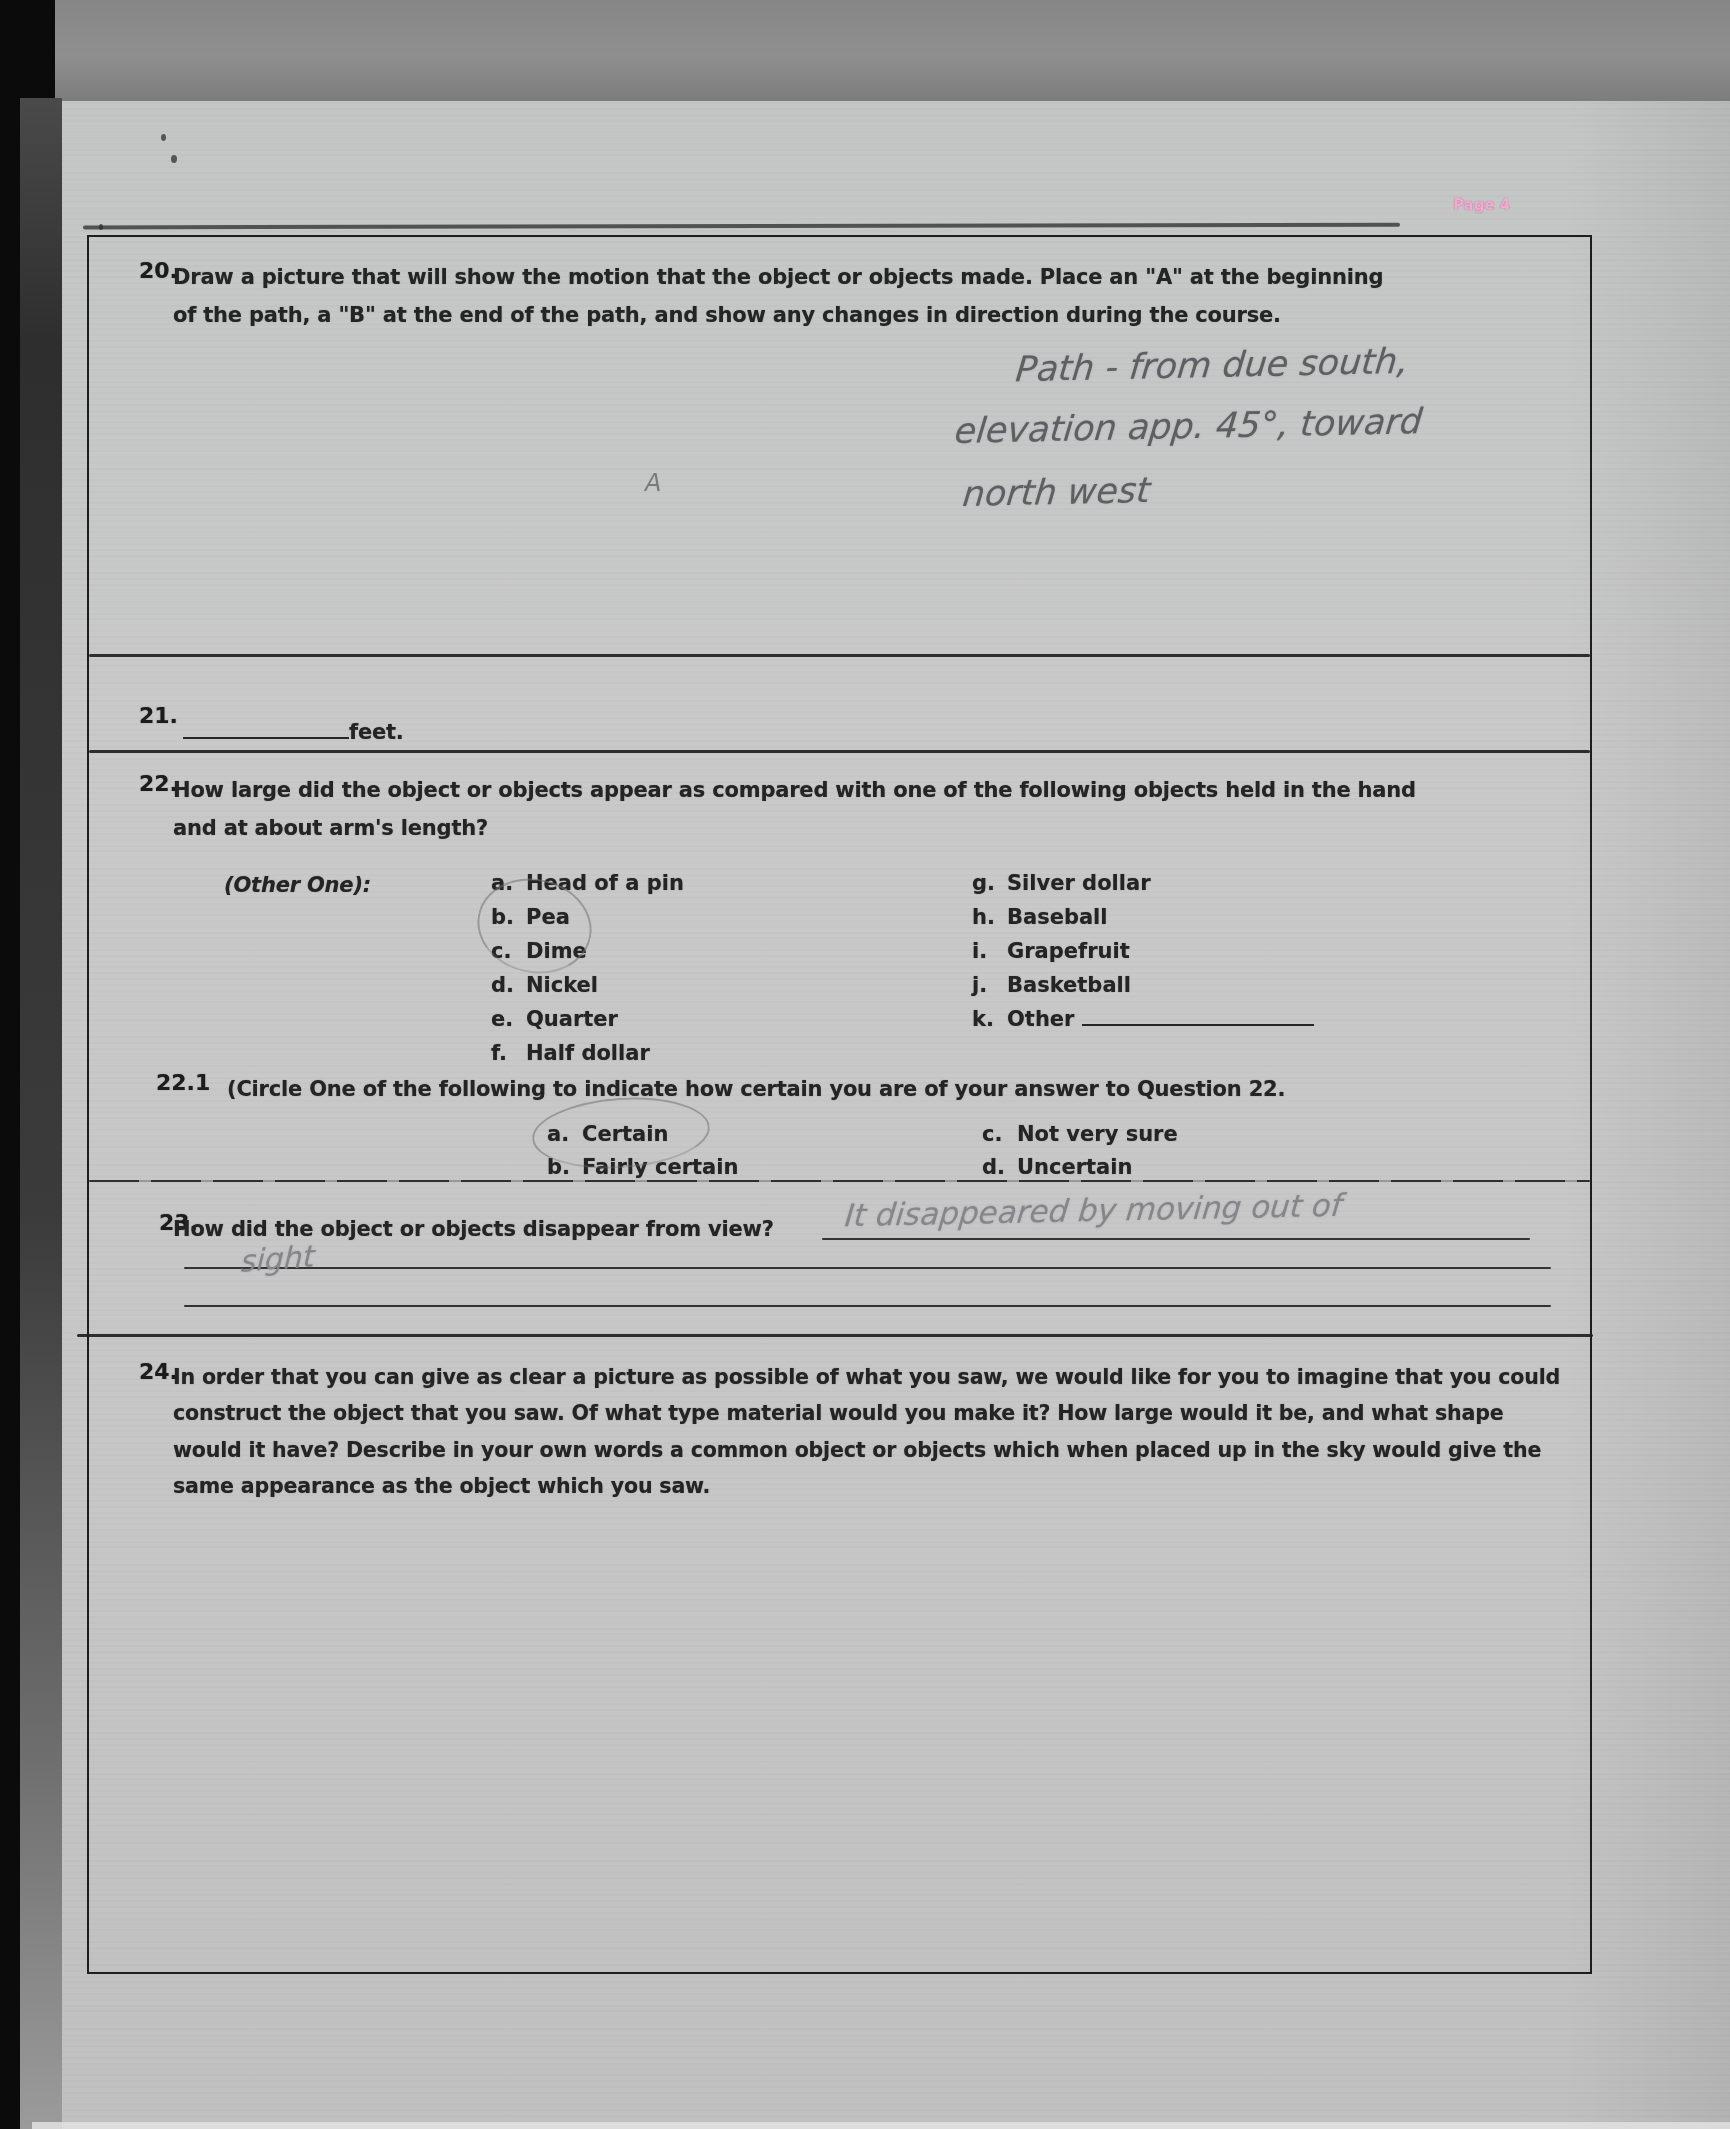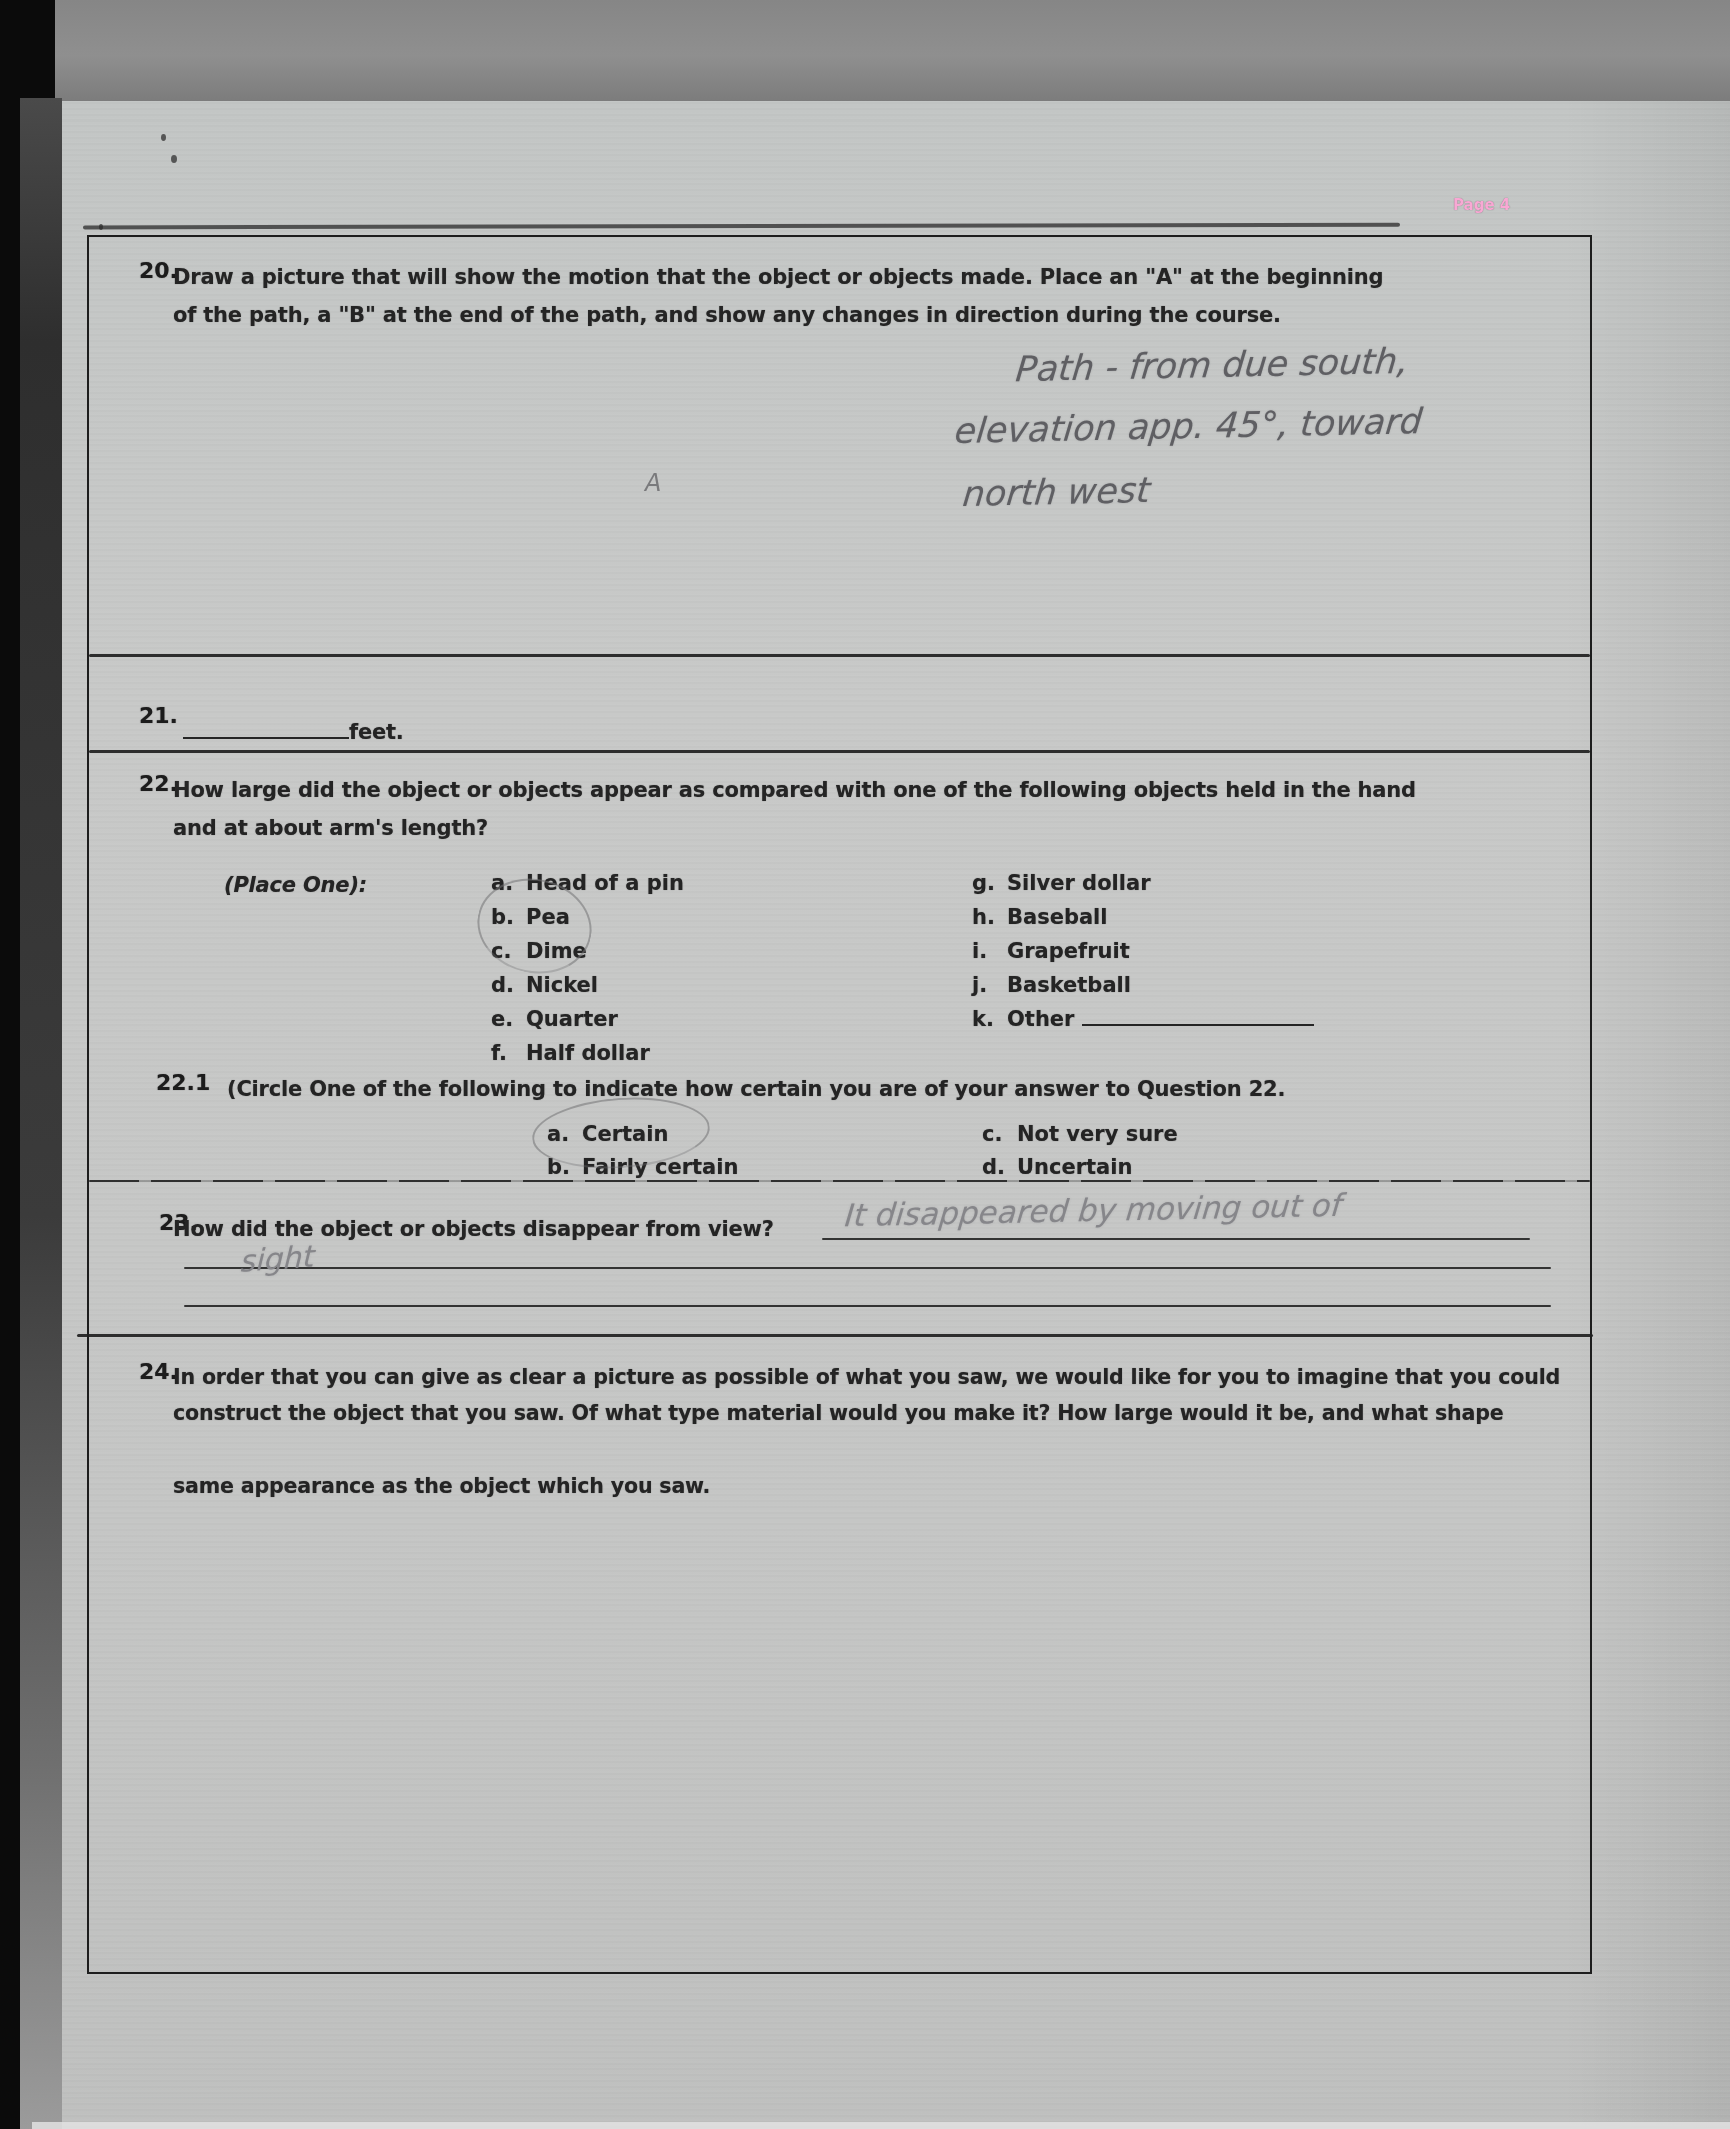--- a/index.html
+++ b/index.html
@@ -88,21 +88,21 @@
     <div class="qtext" style="left:94px;top:476px;">
       <span class="blank" style="width:166px;"></span><span>feet.</span>
     </div>
 
     <div class="divider" style="top:513px;"></div>
 
     <div class="qnum" style="left:50px;top:534px;">22.</div>
     <div class="qtext" style="left:84px;top:534px;">How large did the object or objects appear as compared with one of the following objects held in the hand</div>
     <div class="qtext" style="left:84px;top:572px;">and at about arm's length?</div>
 
-    <div class="qtext italicish" style="left:135px;top:629px;">(Place One):</div>
+    <div class="qtext italicish" style="left:135px;top:629px;">(Other One):</div>
 
     <div class="opt-col" style="left:402px;top:629px;">
       <div class="opt-row"><span class="letter">a.</span><span>Head of a pin</span></div>
       <div class="opt-row"><span class="letter">b.</span><span>Pea</span></div>
       <div class="opt-row"><span class="letter">c.</span><span>Dime</span></div>
       <div class="opt-row"><span class="letter">d.</span><span>Nickel</span></div>
       <div class="opt-row"><span class="letter">e.</span><span>Quarter</span></div>
       <div class="opt-row"><span class="letter">f.</span><span>Half dollar</span></div>
     </div>
 
@@ -140,18 +140,19 @@
     <div class="ansline" style="left:95px;top:1068px;width:1367px;"></div>
 
     <div class="hand faint" style="left:756px;top:955px;font-size:31px;">It disappeared by moving out of</div>
     <div class="hand faint" style="left:152px;top:1004px;font-size:30px;transform:rotate(-4deg) skewX(-7deg);">sight</div>
 
     <div class="divider" style="top:1097px;left:-11.6px;right:-3.2px;"></div>
 
     <div class="qnum" style="left:50px;top:1122px;">24.</div>
     <div class="qtext small" style="left:84px;top:1122px;">In order that you can give as clear a picture as possible of what you saw, we would like for you to imagine that you could</div>
     <div class="qtext small" style="left:84px;top:1158px;">construct the object that you saw.  Of what type material would you make it?  How large would it be, and what shape</div>
+    <div class="qtext small" style="left:84px;top:1195px;">would it have?  Describe in your own words a common object or objects which when placed up in the sky would give the</div>
     <div class="qtext small" style="left:84px;top:1231px;">same appearance as the object which you saw.</div>
 
     <div style="position:absolute;left:0;top:1278px;right:0;bottom:0;"></div>
   </div>
 </div>
 
 
 </body></html>

